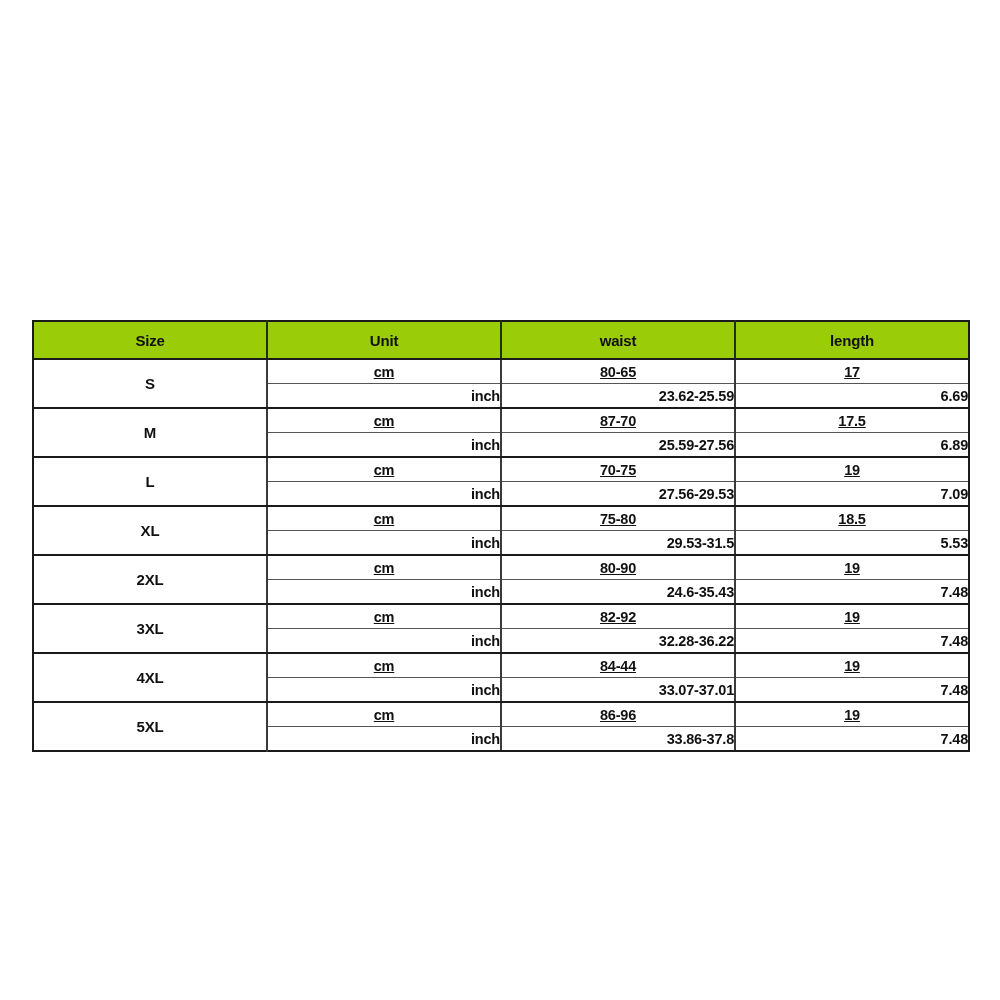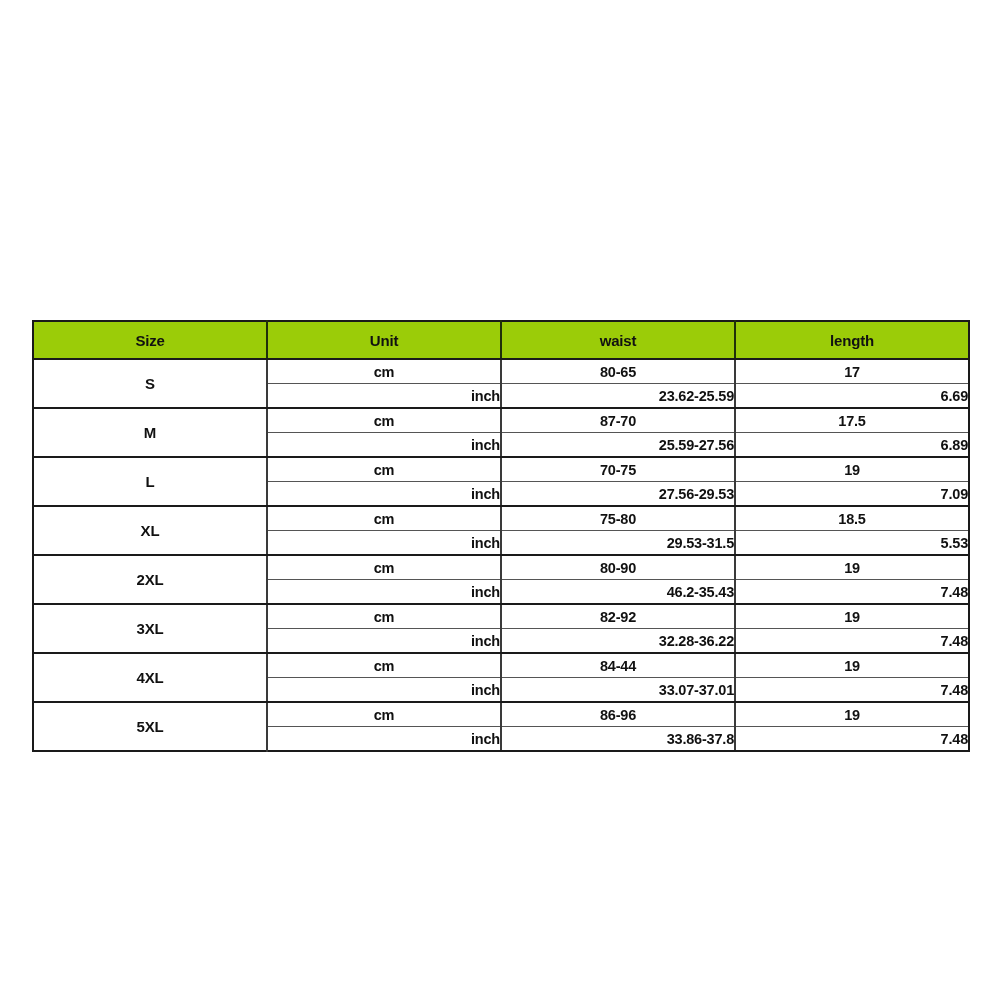--- a/index.html
+++ b/index.html
@@ -73,20 +73,21 @@
   .size-chart td.size-cell {
     font-size: 15px;
     border-right: 2px solid #3a3a3a;
     border-bottom: 2px solid #1a1a1a;
   }
 
   
   .size-chart tr.row-cm td.data-cell {
     border-right: 2px solid #3a3a3a;
     border-bottom: 1px solid #555555;
+    text-decoration: underline;
   }
   
   .size-chart tr.row-inch td.data-cell {
     border-right: 2px solid #3a3a3a;
     border-bottom: 2px solid #1a1a1a;
     text-align: right;
   }
 
   .size-chart tr.row-cm td.data-cell:last-child,
   .size-chart tr.row-inch td.data-cell:last-child {
@@ -167,21 +168,21 @@
           <td class="data-cell">5.53</td>
         </tr>
         <tr class="row-cm">
           <td class="size-cell" rowspan="2">2XL</td>
           <td class="data-cell">cm</td>
           <td class="data-cell">80-90</td>
           <td class="data-cell">19</td>
         </tr>
         <tr class="row-inch">
           <td class="data-cell">inch</td>
-          <td class="data-cell">46.2-35.43</td>
+          <td class="data-cell">24.6-35.43</td>
           <td class="data-cell">7.48</td>
         </tr>
         <tr class="row-cm">
           <td class="size-cell" rowspan="2">3XL</td>
           <td class="data-cell">cm</td>
           <td class="data-cell">82-92</td>
           <td class="data-cell">19</td>
         </tr>
         <tr class="row-inch">
           <td class="data-cell">inch</td>

